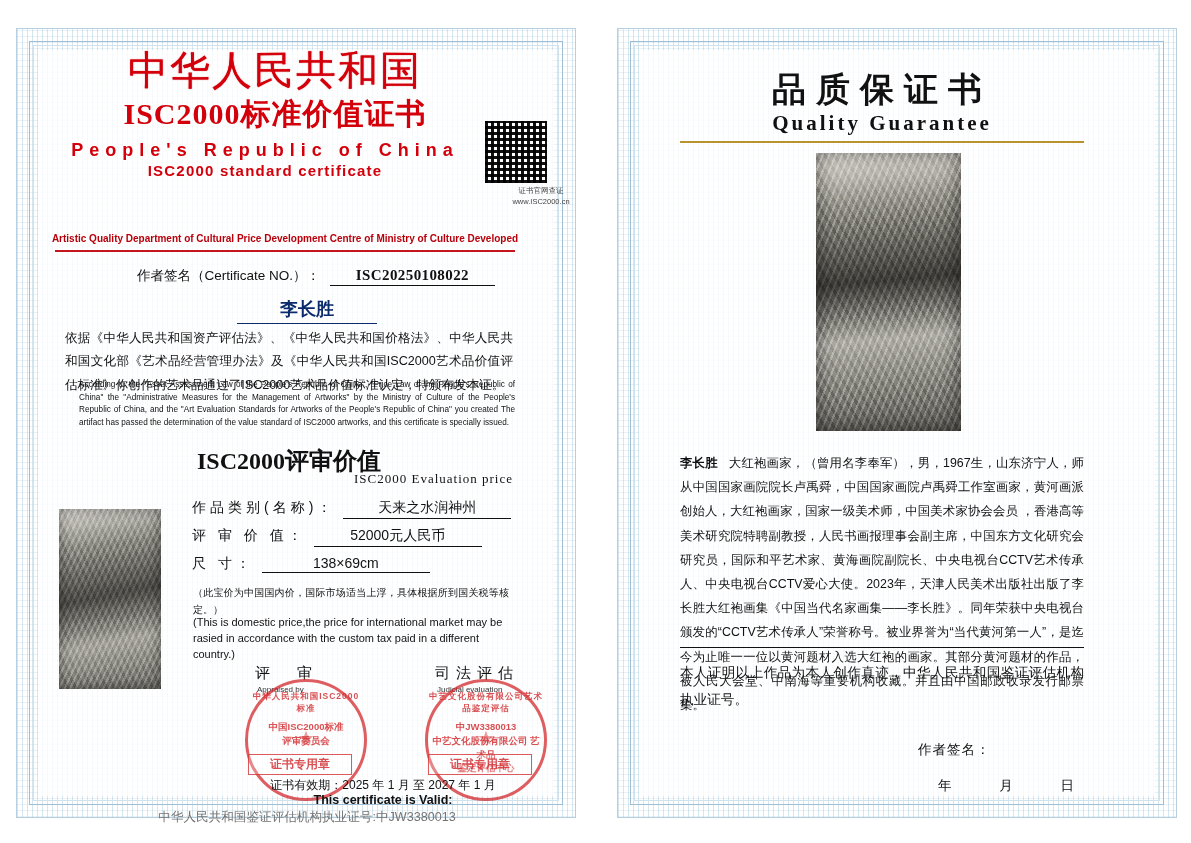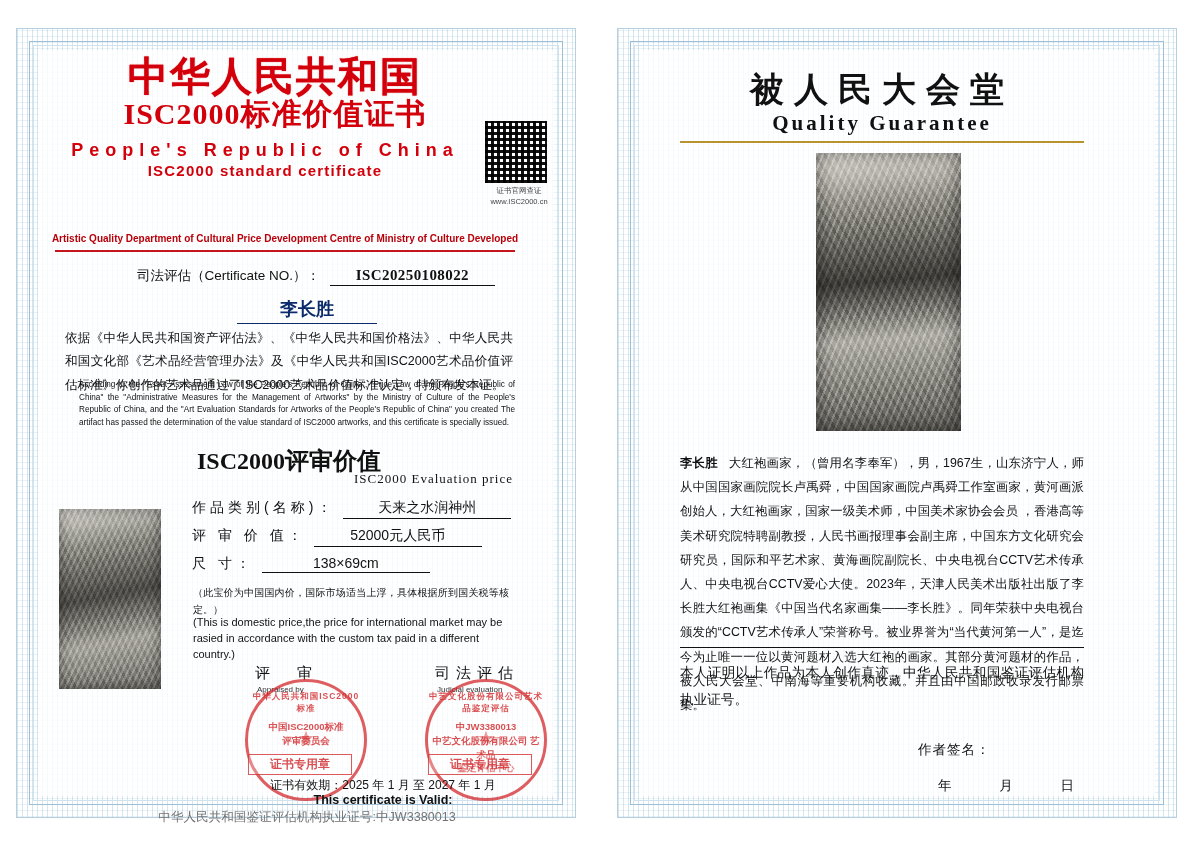--- a/index.html
+++ b/index.html
@@ -37,25 +37,24 @@
     pointer-events:none;
   }
 
   
   #cert-left{left:16px;top:28px;width:560px;height:790px;}
 
   .l-title1{
     position:absolute;left:28px;top:22px;width:460px;
     text-align:center;
     font-family:"Liberation Serif",serif;
-    font-weight:bold;font-size:40px;letter-spacing:2px;
+    font-weight:normal;font-size:40px;letter-spacing:2px;
     color:#d3000b;
     text-shadow:0 0 1px #d3000b;
     line-height:1;
-    margin-top:6px;
   }
   .l-title2{
     position:absolute;left:28px;top:70px;width:460px;
     text-align:center;
     font-family:"Liberation Serif",serif;
     font-weight:bold;font-size:30px;letter-spacing:1px;
     color:#d3000b;line-height:1;
   }
   .l-title3{
     position:absolute;left:28px;top:110px;width:440px;
@@ -73,21 +72,21 @@
   .qr-box{position:absolute;left:468px;top:92px;width:62px;height:62px;}
   .qr-box .qr{
     width:62px;height:62px;
     background-color:#fff;
     background-image:
       repeating-linear-gradient(90deg,#111 0 3px,#fff 3px 6px),
       repeating-linear-gradient(0deg,#111 0 3px,#fff 3px 6px);
     background-blend-mode:multiply;
   }
   .qr-cap{
-    position:absolute;left:462px;top:156px;width:80px;text-align:center;
+    position:absolute;left:484px;top:156px;width:80px;text-align:center;
     font-size:7.5px;color:#444;line-height:1.5;
   }
 
   .l-line-red{
     position:absolute;left:48px;top:176px;width:440px;text-align:center;
     font-weight:bold;font-size:19px;color:#d3000b;line-height:1.3;
   }
   .l-line-red-en{
     position:absolute;left:28px;top:203px;width:480px;text-align:center;
     font-weight:bold;font-size:10px;color:#b8000a;line-height:1.3;
@@ -281,21 +280,21 @@
     <div class="qr-box">
         <div class="qr"></div>
       </div>
     <div class="qr-cap" style="white-space:pre-line">证书官网查证
 www.ISC2000.cn</div>
 
     <div class="l-line-red-en">Artistic Quality Department of Cultural Price Development Centre of Ministry of Culture Developed</div>
     <div class="rule-red"></div>
 
     <div class="certno-row">
-      <span class="lbl">司法评估（Certificate NO.）：</span>
+      <span class="lbl">作者签名（Certificate NO.）：</span>
       <span class="val">ISC20250108022</span>
     </div>
 
     <div class="artist-name">李长胜</div>
 
     <div class="para-cn">依据《中华人民共和国资产评估法》、《中华人民共和国价格法》、中华人民共和国文化部《艺术品经营管理办法》及《中华人民共和国ISC2000艺术品价值评估标准》你创作的艺术品通过了ISC2000艺术品价值标准认定，特颁布发本证。</div>
     <div class="para-en">According to the "Asset Assessment Law of the People's Republic of China", "Price Law of the People's Republic of China" the "Administrative Measures for the Management of Artworks" by the Ministry of Culture of the People's Republic of China, and the "Art Evaluation Standards for Artworks of the People's Republic of China" you created The artifact has passed the determination of the value standard of ISC2000 artworks, and this certificate is specially issued.</div>
 
     <div class="eval-title">ISC2000评审价值</div>
     <div class="eval-title-en">ISC2000 Evaluation price</div>
@@ -341,21 +340,21 @@
     <div class="valid-en">This certificate is Valid:</div>
     <div class="licence">中华人民共和国鉴证评估机构执业证号:中JW3380013</div>
   </div>
 
   <div class="cert" id="cert-right">
     <div class="guil"></div>
     <div class="paper"></div>
     <div class="inner-rule"></div>
     <div class="inner-rule2"></div>
 
-    <div class="r-title">被人民大会堂</div>
+    <div class="r-title">品质保证书</div>
     <div class="r-title-en">Quality Guarantee</div>
     <div class="r-rule"></div>
 
     <div class="artwork"></div>
 
     <div class="bio">
       <span class="nm">李长胜</span>&nbsp;&nbsp;&nbsp;<span>大红袍画家，（曾用名李奉军），男，1967生，山东济宁人，师从中国国家画院院长卢禹舜，中国国家画院卢禹舜工作室画家，黄河画派创始人，大红袍画家，国家一级美术师，中国美术家协会会员 ，香港高等美术研究院特聘副教授，人民书画报理事会副主席，中国东方文化研究会研究员，国际和平艺术家、黄海画院副院长、中央电视台CCTV艺术传承人、中央电视台CCTV爱心大使。2023年，天津人民美术出版社出版了李长胜大红袍画集《中国当代名家画集——李长胜》。同年荣获中央电视台颁发的“CCTV艺术传承人”荣誉称号。被业界誉为“当代黄河第一人”，是迄今为止唯一一位以黄河题材入选大红袍的画家。其部分黄河题材的作品，被人民大会堂、中南海等重要机构收藏。并且由中国邮政收录发行邮票集。</span>
     </div>
 
     <div class="bio-rule"></div>

